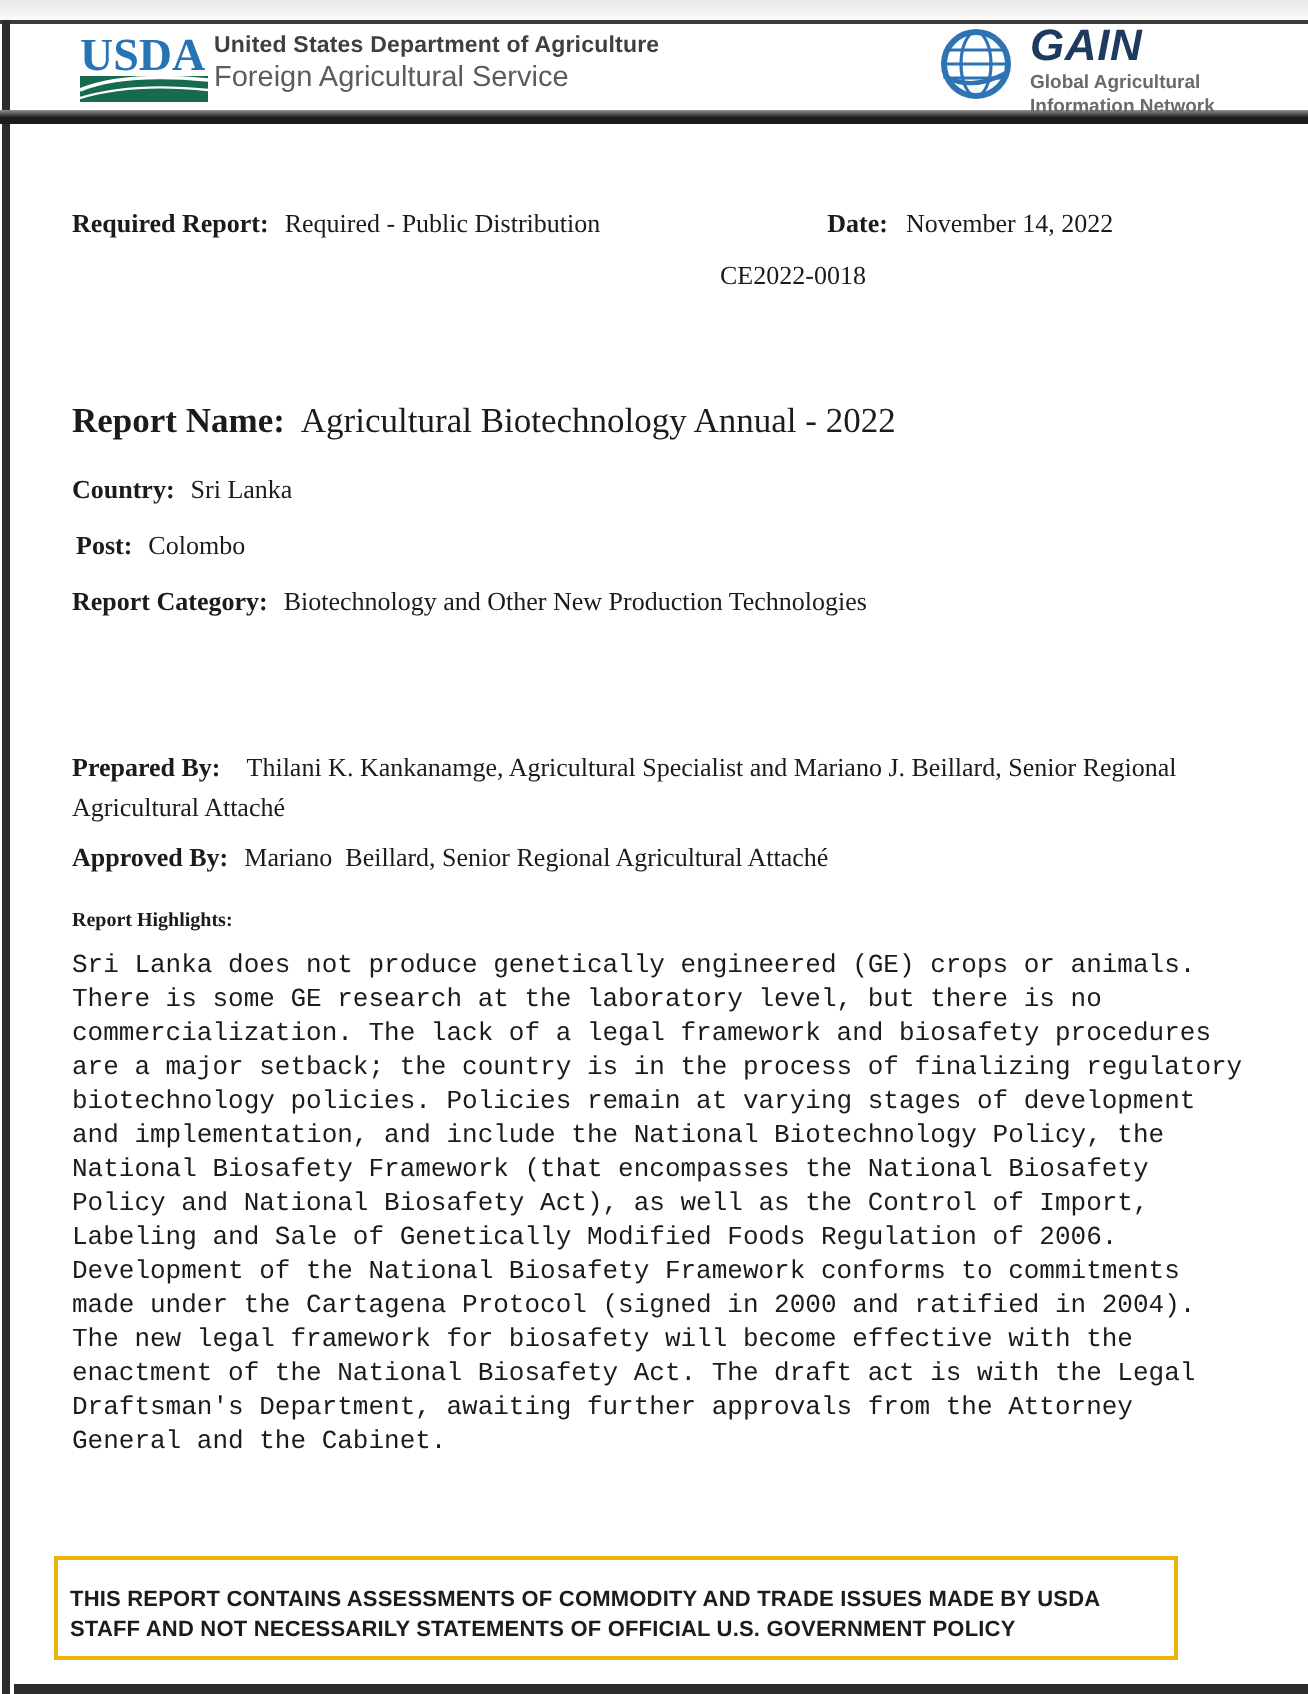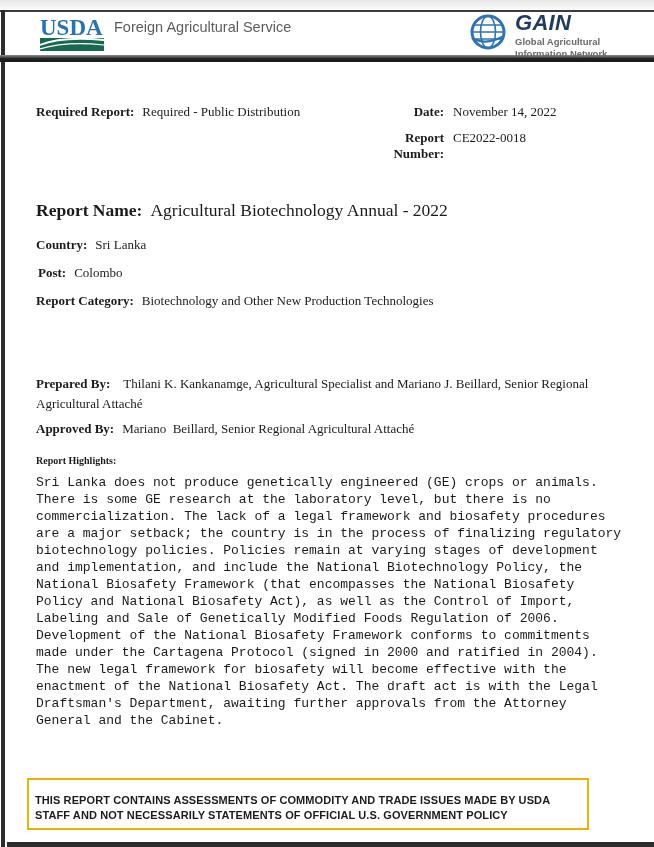--- a/index.html
+++ b/index.html
@@ -10,21 +10,21 @@
   }
   .frame-top{position:absolute;top:0;left:0;right:0;height:10px;
     background:linear-gradient(#e7e7e7,#fbfbfb);}
   .frame-topline{position:absolute;top:10px;left:0;right:0;height:2px;background:#3d3d3d;}
   .frame-left{position:absolute;top:10px;left:1px;width:4px;bottom:0;background:#2c2c2c;}
   .frame-bottom{position:absolute;left:7px;right:0;bottom:0;height:5px;background:#2c2c2c;}
   .header-divider{position:absolute;top:55px;left:0;right:0;height:7px;
     background:linear-gradient(#909090,#1d1d1d 55%);}
 
   
-  .brand{position:absolute;top:15px;left:40px;display:flex;align-items:flex-start;gap:8px;
+  .brand{position:absolute;top:15px;left:40px;display:flex;align-items:flex-start;gap:1px;
     font-family:"Liberation Sans",sans-serif;}
   .brand-text{padding-top:2px;}
   .brand-dept{font-size:11.5px;font-weight:bold;color:#3f3f3f;letter-spacing:.1px;}
   .brand-agency{font-size:14.5px;color:#5c5c5c;margin-top:2px;}
 
   .gain{position:absolute;top:12px;left:468px;display:flex;align-items:flex-start;gap:7px;
     font-family:"Liberation Sans",sans-serif;}
   .gain-text{line-height:1;}
   .gain-acronym{font-size:22px;font-weight:bold;color:#1e3a5f;letter-spacing:.3px;font-style:italic;}
   .gain-sub{font-size:9.5px;font-weight:bold;color:#6a6a6a;margin-top:2px;line-height:1.25;}
@@ -64,20 +64,21 @@
 <div class="brand">
   <span>
     <svg width="66" height="38" viewBox="0 0 66 38" aria-hidden="true">
       <text x="0" y="20" font-family="Liberation Serif, serif" font-size="23" font-weight="bold" fill="#2673b5">USDA</text>
       <rect x="0" y="23" width="64" height="13" fill="#17694f"></rect>
       <path d="M0 30 Q 22 21 64 25" stroke="#ffffff" stroke-width="1.8" fill="none"></path>
       <path d="M0 34 Q 26 26 64 30" stroke="#ffffff" stroke-width="1.2" fill="none"></path>
     </svg>
   </span>
   <span class="brand-text">
+    <div class="brand-dept">United States Department of Agriculture</div>
     <div class="brand-agency">Foreign Agricultural Service</div>
   </span>
 </div>
 
 <div class="gain">
   <span>
     <svg width="40" height="40" viewBox="0 0 40 40" aria-hidden="true">
       <circle cx="20" cy="20" r="16" fill="none" stroke="#2e74b5" stroke-width="3"></circle>
       <ellipse cx="20" cy="20" rx="7.5" ry="16" fill="none" stroke="#2e74b5" stroke-width="1.6"></ellipse>
       <path d="M6 13 H34 M4.5 20 H35.5 M6 27 H34" stroke="#2e74b5" stroke-width="1.6" fill="none"></path>
@@ -93,21 +94,20 @@
   </span>
 </div>
 
 <div class="abs meta" style="top:104px">
   <span class="lbl">Required Report:</span><span class="keep-ws">Required - Public Distribution</span>
 </div>
 
 <div class="meta-right">
   <span class="lbl">Date:</span>
   <span class="keep-ws">November 14, 2022</span>
-  <span class="lbl">Report Number:</span>
   <span class="keep-ws">CE2022-0018</span>
 </div>
 
 <div class="abs report-name">
   <span class="lbl">Report Name:</span><span>Agricultural Biotechnology Annual - 2022</span>
 </div>
 
 <div class="abs row-country">
   <span class="lbl">Country:</span><span>Sri Lanka</span>
 </div>

